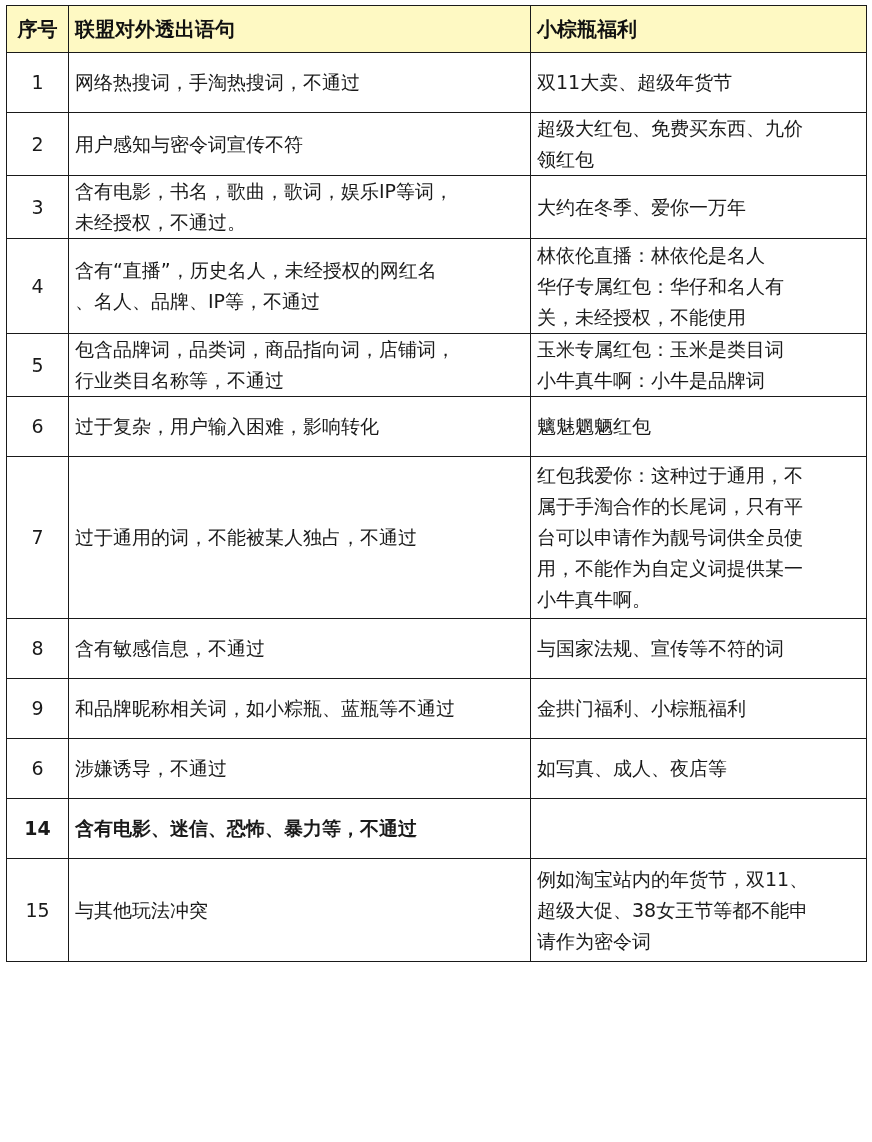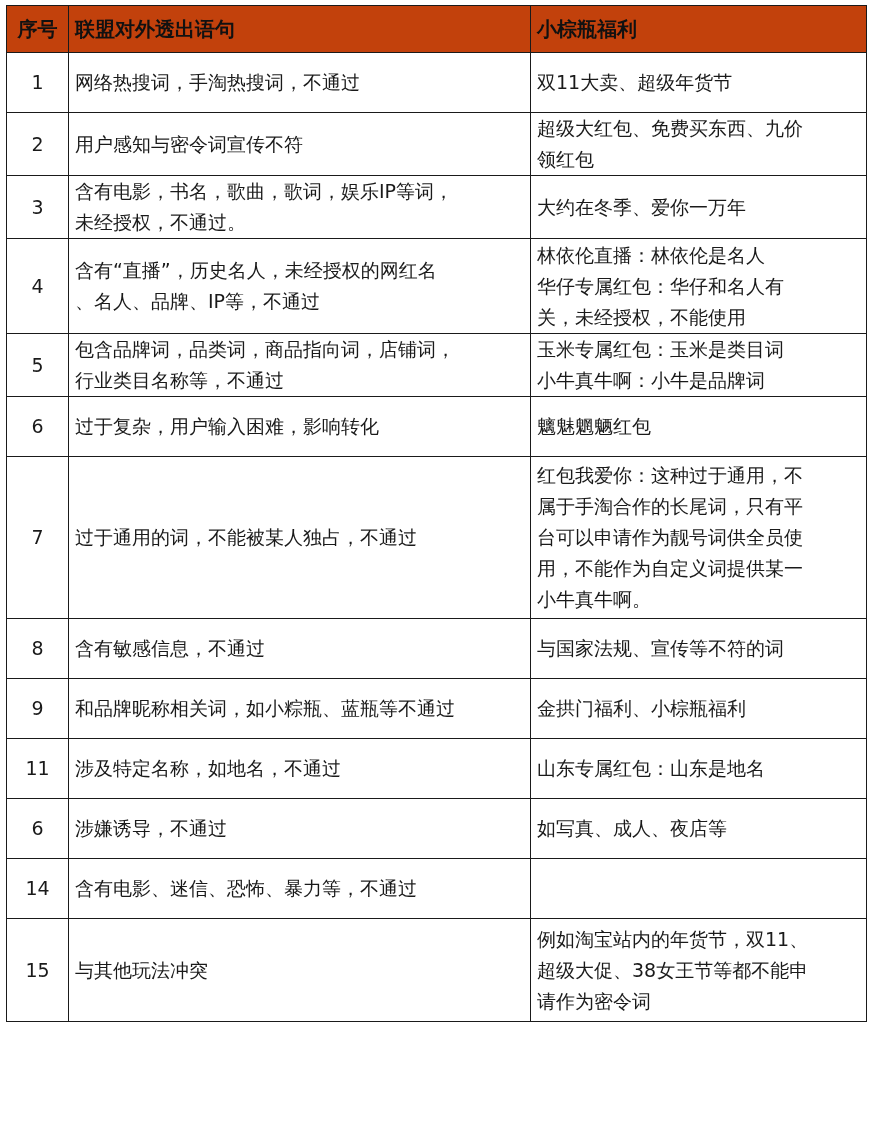--- a/index.html
+++ b/index.html
@@ -12,21 +12,21 @@
     }
     table.rules th, table.rules td {
       border: 1.5px solid #1a1a1a;
       padding: 0 6px;
       vertical-align: middle;
       font-size: 19px;
       line-height: 31px;
       text-align: left;
     }
     table.rules th {
-      background: #c2410c;
+      background: #fef9c3;
       font-weight: bold;
       font-size: 20px;
       height: 46px;
       color: #111;
     }
     table.rules th.col-no, table.rules td.col-no { text-align: center; padding: 0; }
     col.c1 { width: 62px; }
     col.c2 { width: 462px; }
     col.c3 { width: 336px; }
     .cell-line { display: block; white-space: nowrap; }
@@ -134,38 +134,29 @@
       <tr style="height: 60px;">
         <td class="col-no">9</td>
         <td>
           <span class="cell-line">和品牌昵称相关词，如小粽瓶、蓝瓶等不通过</span>
         </td>
         <td>
           <span class="cell-line">金拱门福利、小棕瓶福利</span>
         </td>
       </tr>
       <tr style="height: 60px;">
-        <td class="col-no">11</td>
-        <td>
-          <span class="cell-line">涉及特定名称，如地名，不通过</span>
-        </td>
-        <td>
-          <span class="cell-line">山东专属红包：山东是地名</span>
-        </td>
-      </tr>
-      <tr style="height: 60px;">
         <td class="col-no">6</td>
         <td>
           <span class="cell-line">涉嫌诱导，不通过</span>
         </td>
         <td>
           <span class="cell-line">如写真、成人、夜店等</span>
         </td>
       </tr>
-      <tr style="height: 60px;">
+      <tr style="height: 60px; font-weight: bold;">
         <td class="col-no">14</td>
         <td>
           <span class="cell-line">含有电影、迷信、恐怖、暴力等，不通过</span>
         </td>
         <td></td>
       </tr>
       <tr style="height: 103px;">
         <td class="col-no">15</td>
         <td>
           <span class="cell-line">与其他玩法冲突</span>

